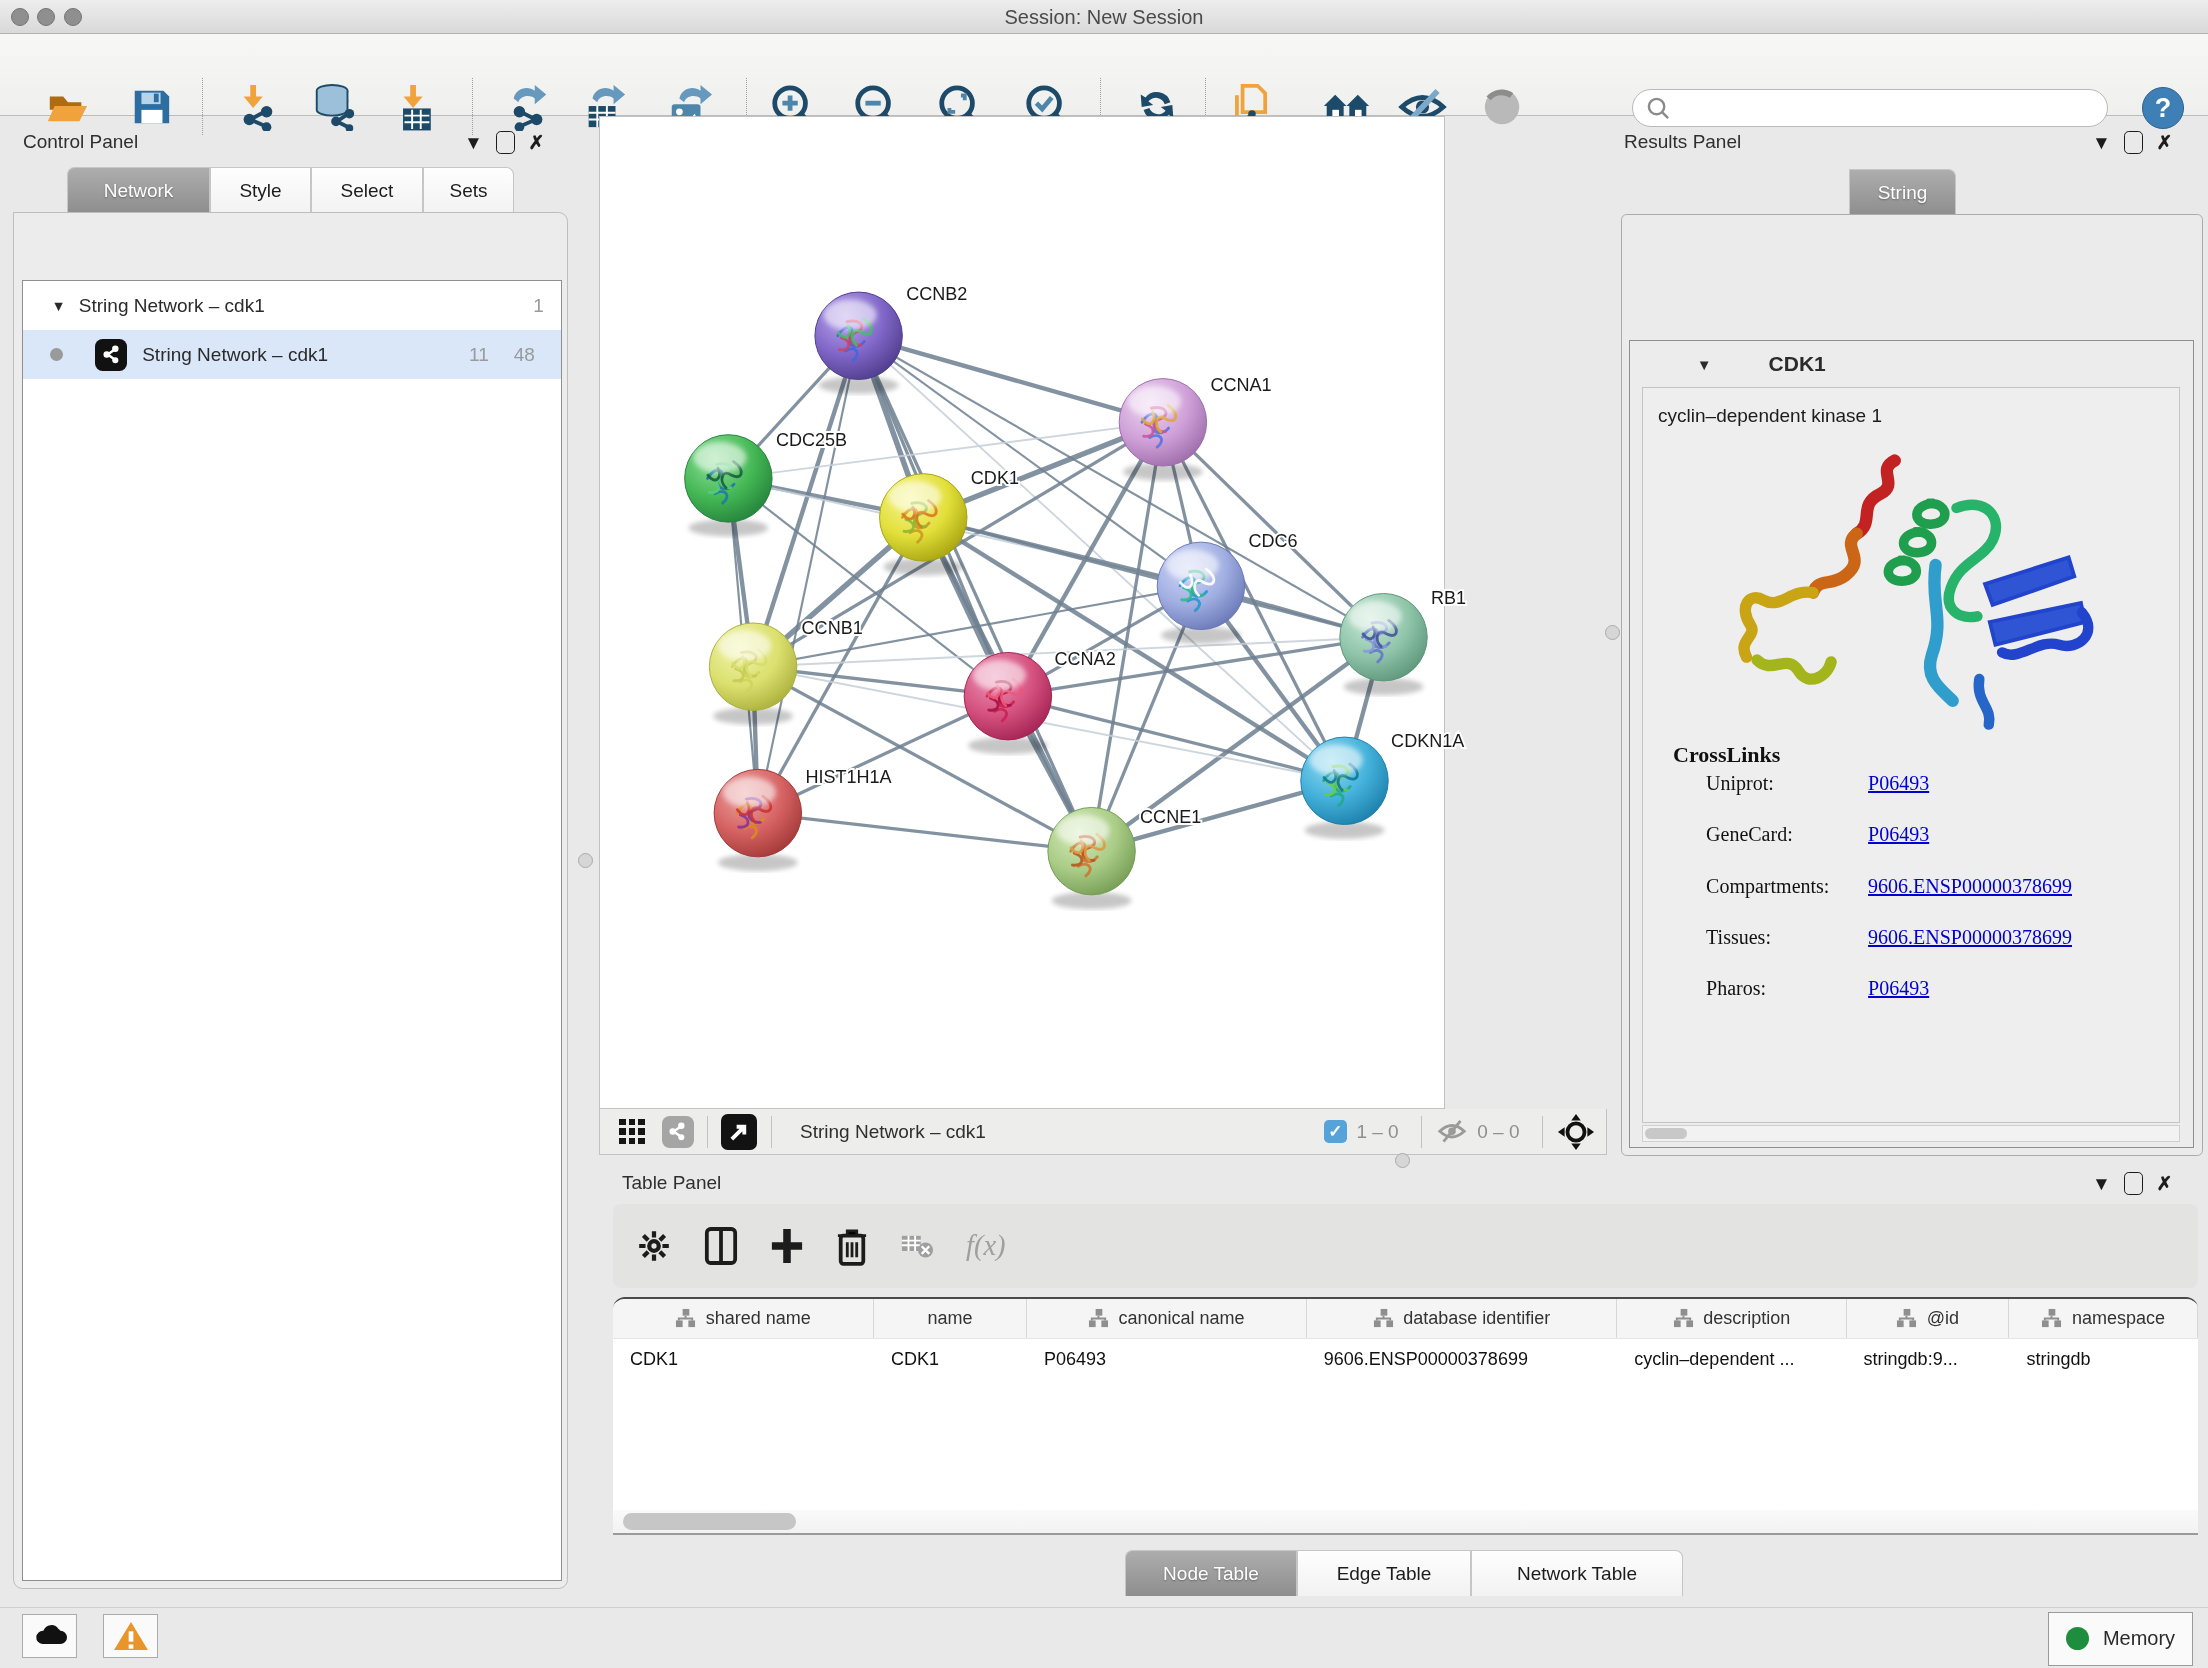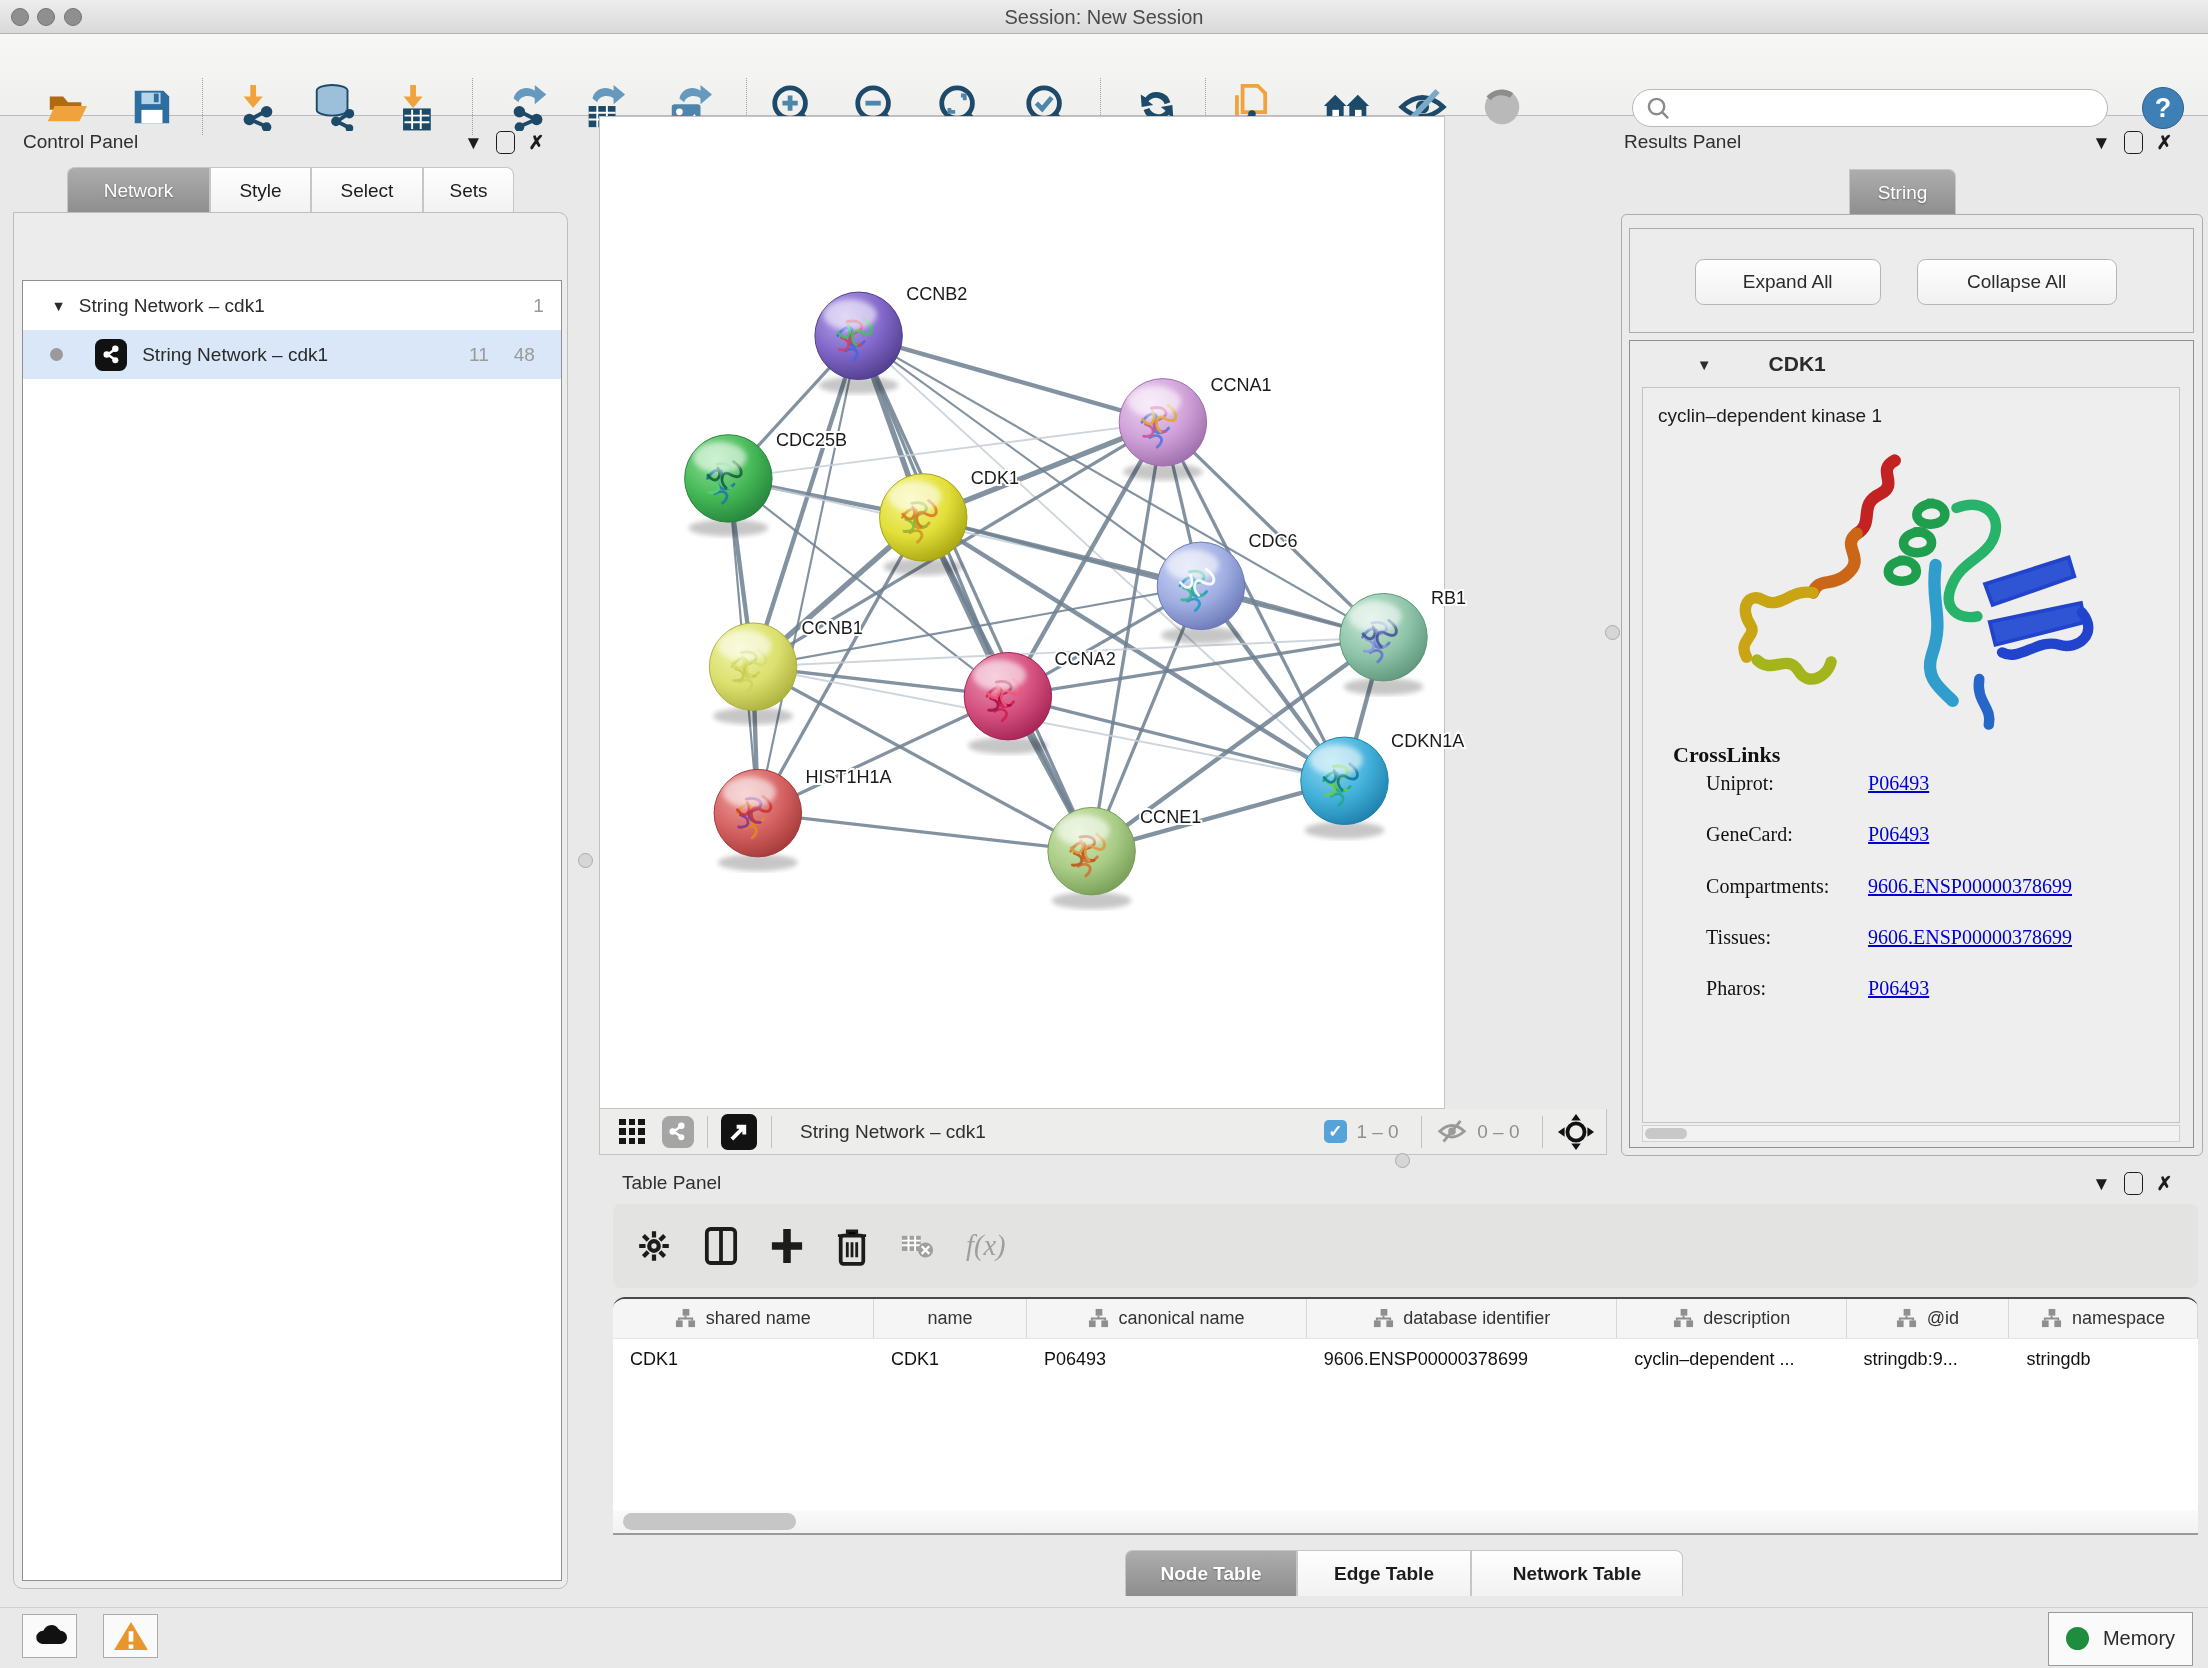--- a/index.html
+++ b/index.html
@@ -77,21 +77,21 @@
   #tp-head { left:622px; top:1172px; }
   #tp-btns { left:2092px; top:1172px; width:105px; display:flex; gap:13.3px; align-items:center; }
   #tp-toolbar { left:613px; top:1204px; width:1585px; height:84px; background:#e3e3e2; border-radius:7.6px; display:flex; align-items:center; gap:32px; padding-left:23px; }
   #tp-table { left:613px; top:1297px; width:1585px; height:238px; background:#fff; border-top:2.9px solid #4a4a4a; overflow:hidden;border-radius:12px; }
   #tp-headrow { display:flex; height:40px; background:#f5f5f5; border-bottom:1.9px solid #e6e6e6; }
   .th { display:flex; align-items:center; justify-content:center; gap:9.5px; font-size:18px; color:#333; border-right:1px solid #d7d7d7; overflow:hidden; white-space:nowrap; }
   #tp-datarow { display:flex; height:42px; }
   .td { font-size:18px; color:#111; padding:9.5px 0 0 17px; overflow:hidden; white-space:nowrap; }
   #tp-hscroll { left:613px; top:1510px; width:1585px; height:25px; background:linear-gradient(#fafafa,#f2f2f2); border-bottom:2.9px solid #9a9a9a; }
   #tp-hthumb { left:9.5px; top:2.9px; width:173px; height:17px; background:#c6c6c6; border-radius:8.6px; }
-  #tp-tabs { left:1125px; top:1550px; display:flex;font-weight:bold; }
+  #tp-tabs { left:1125px; top:1550px; display:flex; }
 
   
   #statusbar { left:0; top:1607px; width:2208px; height:61px; background:#e9e9e9; border-top:1px solid #cfcfcf; }
   .sb-btn { top:5.7px; width:55px; height:44px; background:#fafafa; border:1.9px solid #ababab; display:flex; align-items:center; justify-content:center; }
   #memorybtn { left:2048px; top:3.8px; width:145px; height:54px; background:#fafafa; border:1.9px solid #9a9a9a; display:flex; align-items:center; justify-content:center; gap:14px; font-size:20px; }
   #mem-dot { width:23px; height:23px; border-radius:50%; background:#1e8e3e; }
 
   svg text { font-family:"Liberation Sans",sans-serif; }
 </style>
 </head>
@@ -571,24 +571,20 @@
 <div class="grip abs" style="left:1395px; top:1153px"></div>
 
 <div id="rp-head" class="abs panel-title">Results Panel</div>
 <div id="rp-btns" class="abs">
   <span class="ph-btn">▼</span>
   <span class="float-btn"></span>
   <span class="ph-btn" style="font-weight:bold">✗</span>
 </div>
 <div id="rp-tab" class="abs tab sel first last">String</div>
 <div id="rp-box" class="abs">
-  <div id="rp-expandbox" class="abs">
-    <div class="rp-btn abs" style="left:65px; width:186px">Expand All</div>
-    <div class="rp-btn abs" style="left:287px; width:200px">Collapse All</div>
-  </div>
   <div id="rp-entry" class="abs">
     <div id="rp-entry-head" class="abs">
       <span style="margin:0 57px 0 67px; font-size:15px">▼</span>
       <span style="font-weight:bold; font-size:21px">CDK1</span>
     </div>
     <div id="rp-inner" class="abs">
       <div id="rp-desc" class="abs">cyclin–dependent kinase 1</div>
       <svg class="abs" style="left:57px; top:63px" width="418" height="285" viewBox="0 0 440 300">
         <g fill="none" stroke-linecap="round">
           <path d="M205 10 c-20 10 5 25 -15 35 c-25 12 -5 30 -25 42" stroke="#c32222" stroke-width="13"></path>

